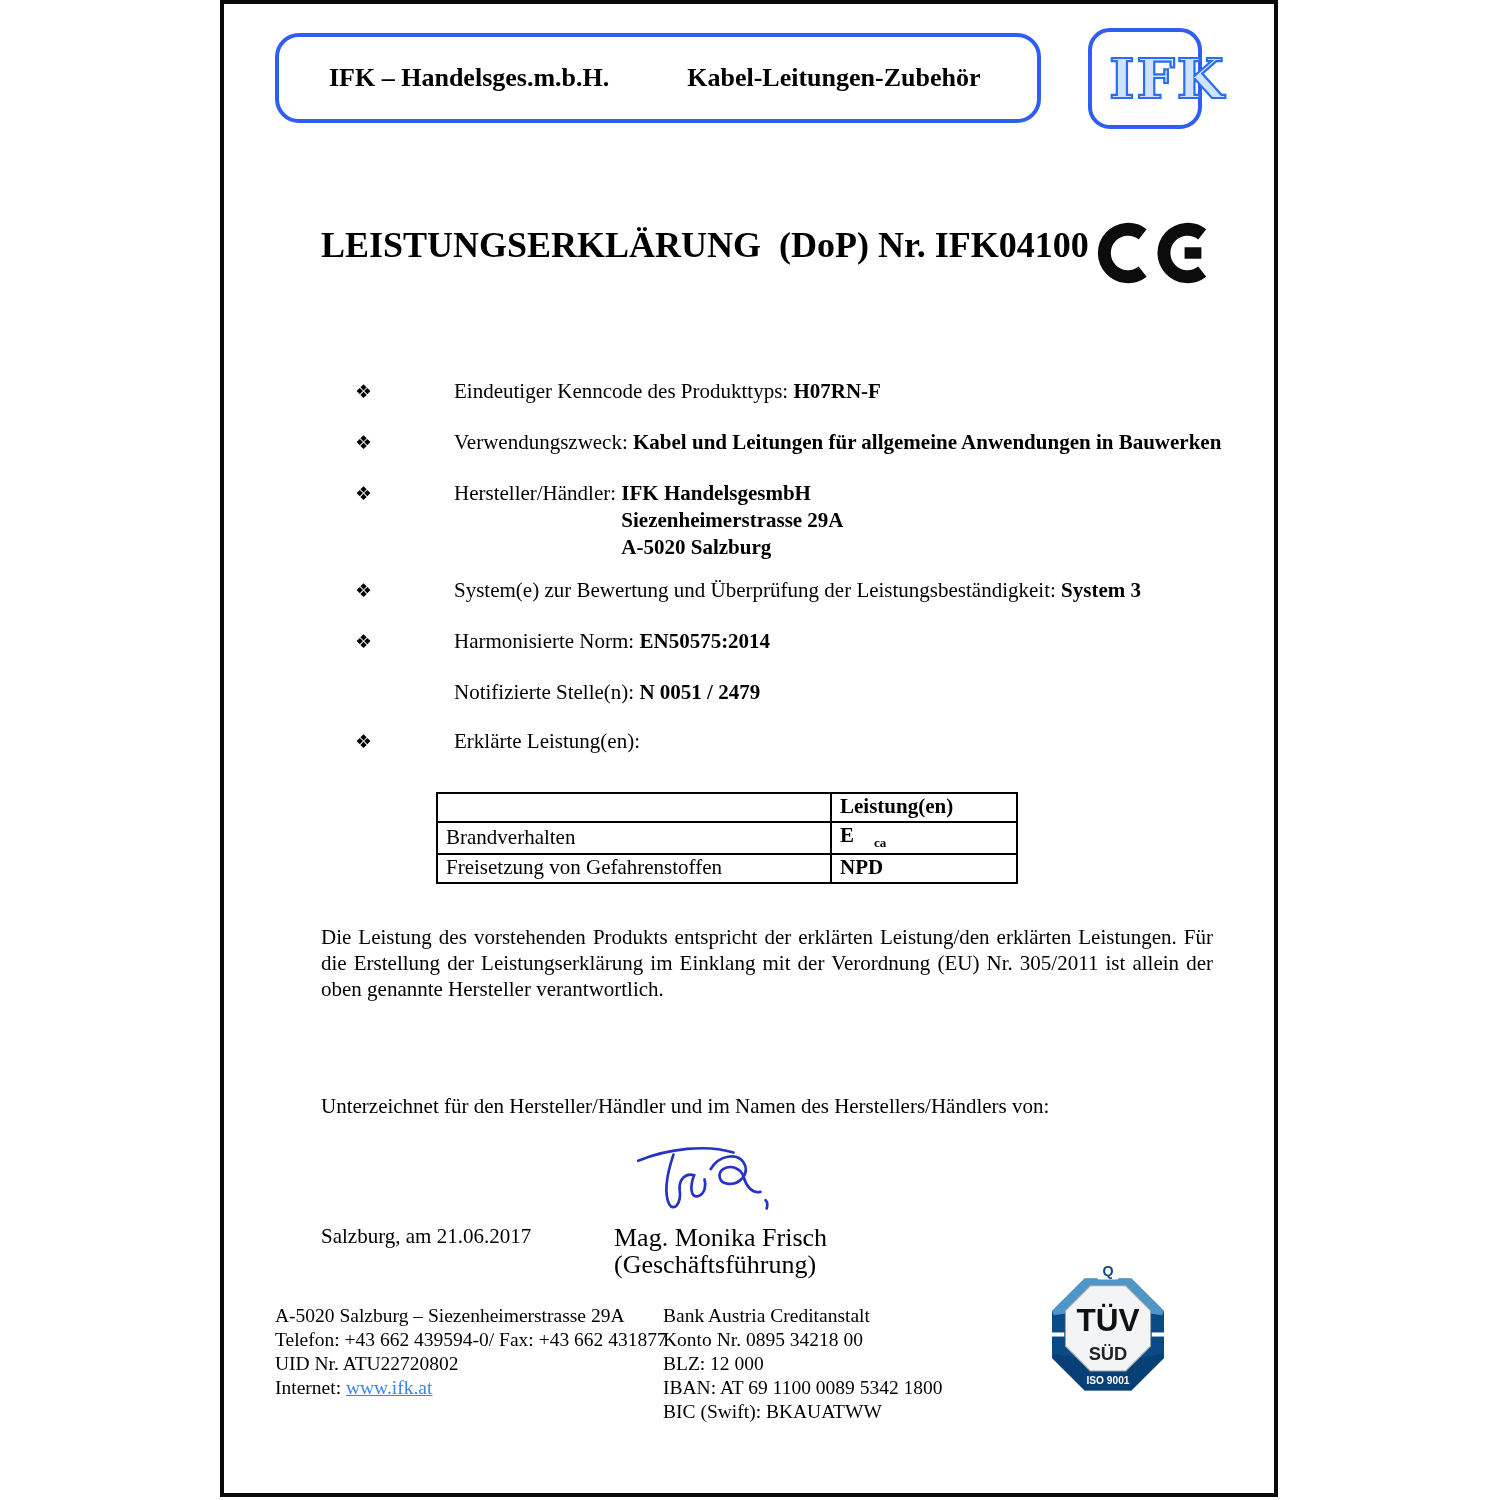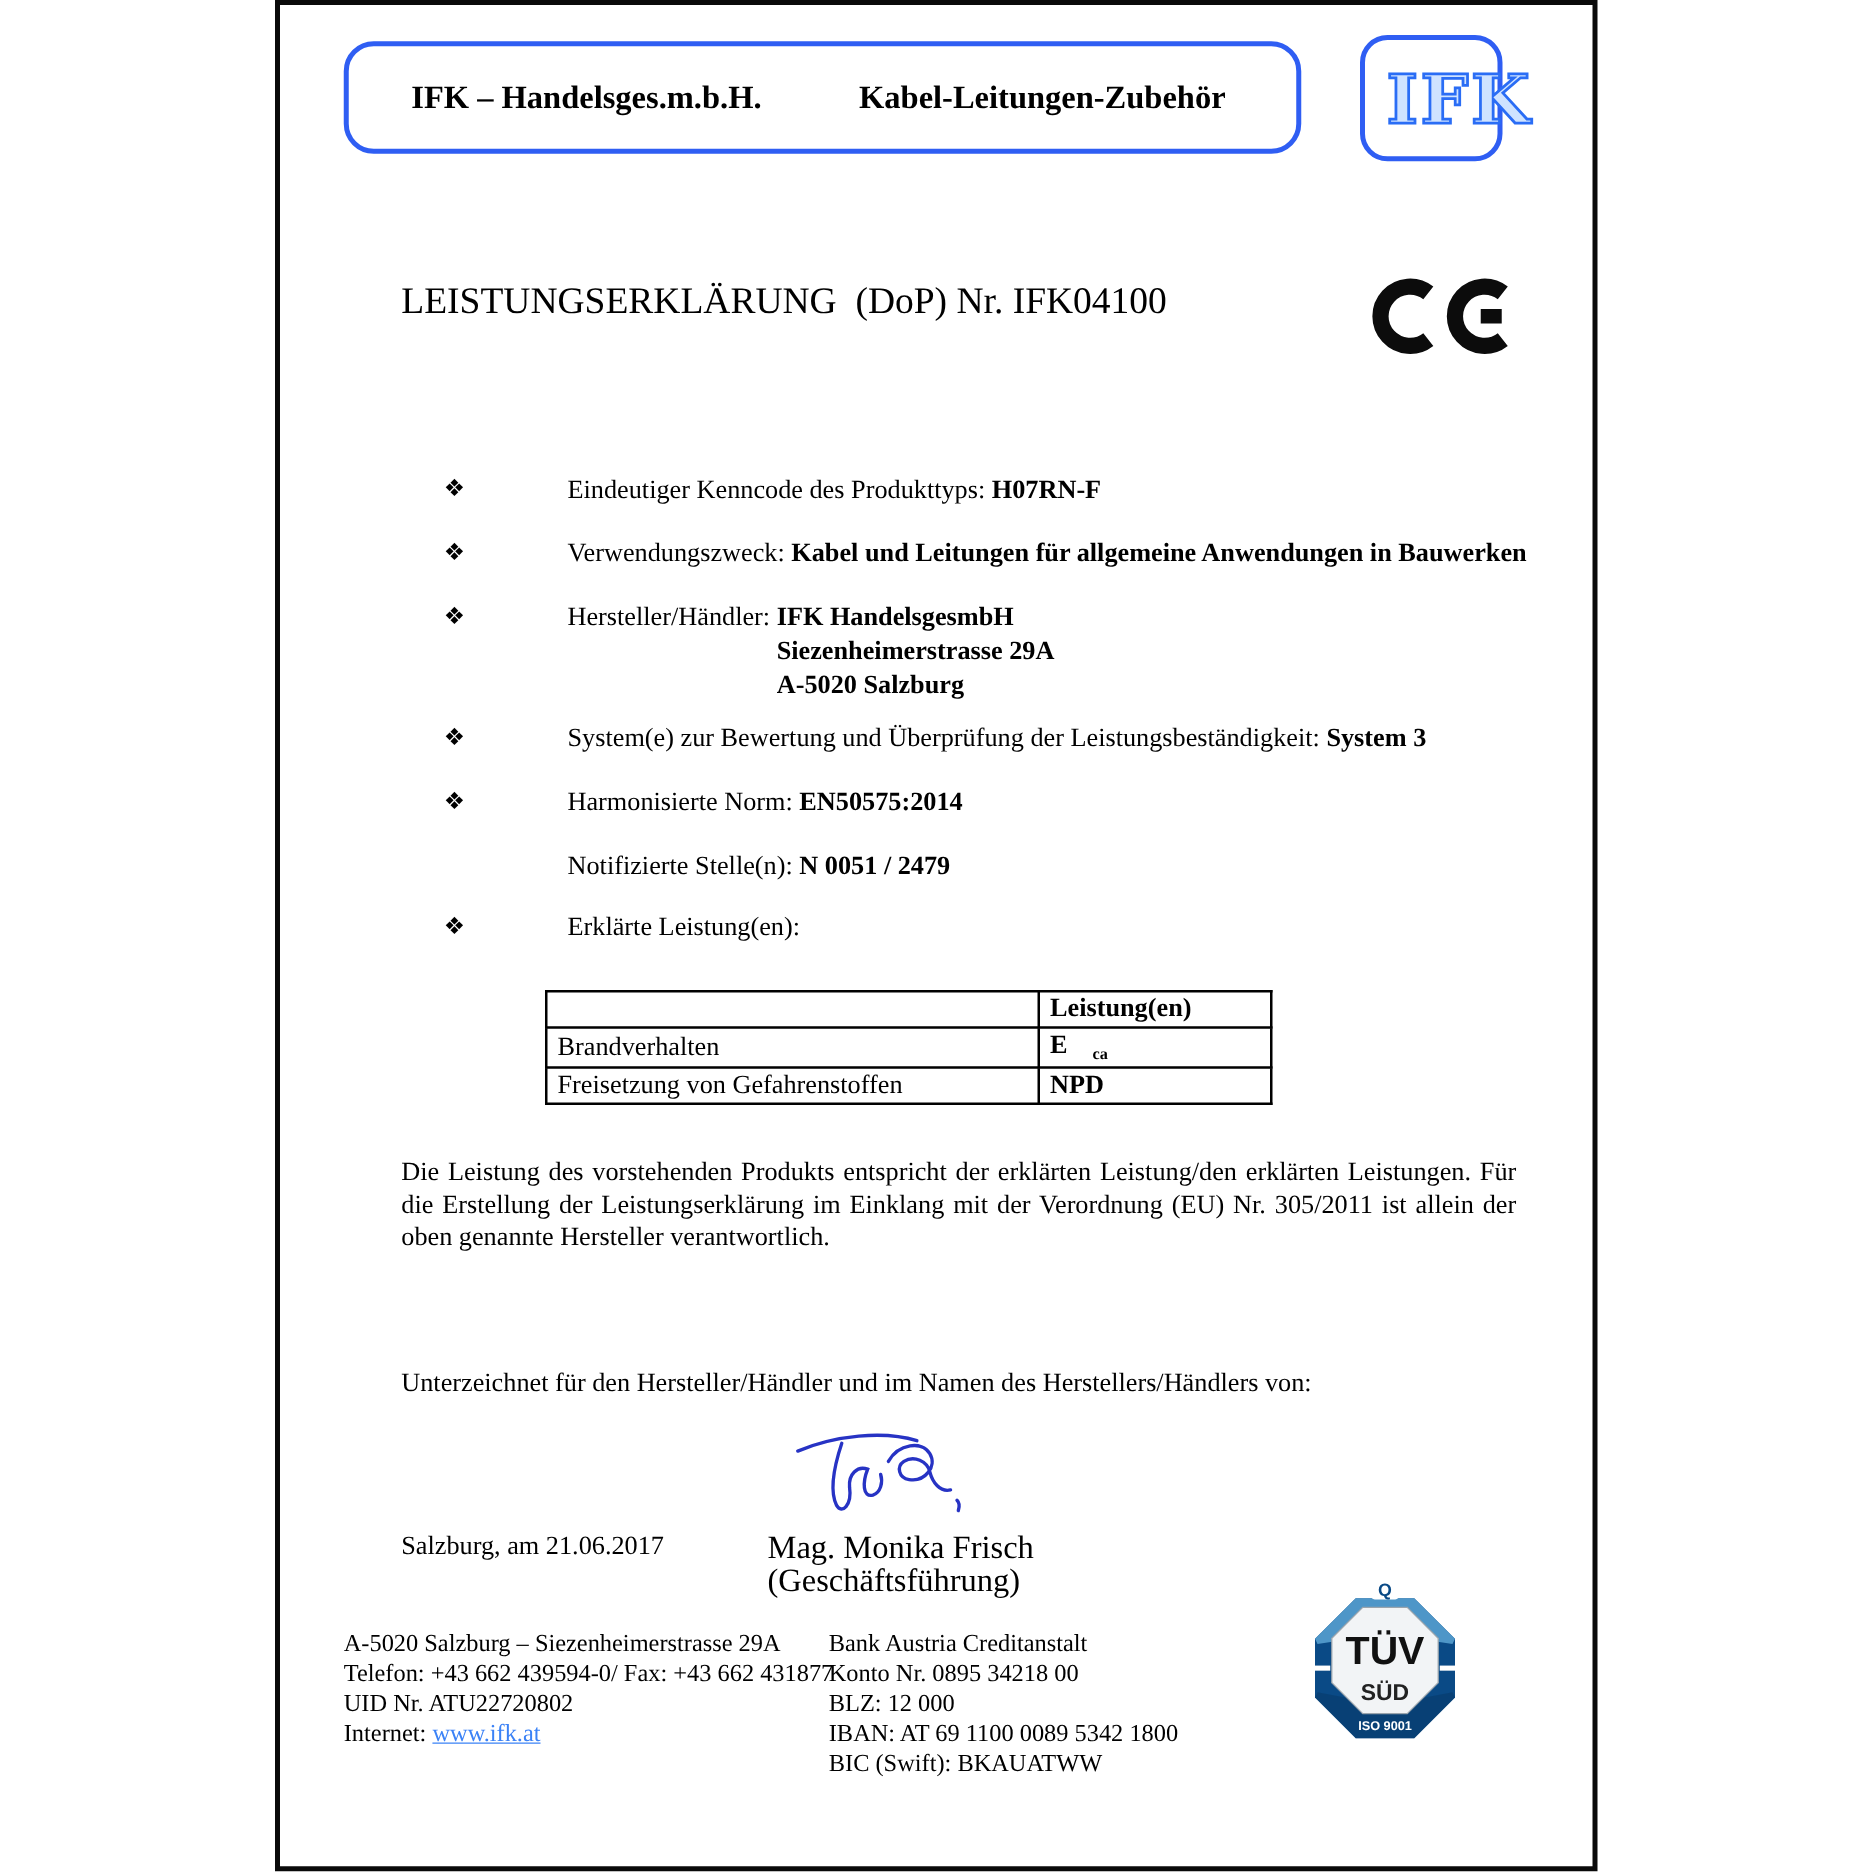--- a/index.html
+++ b/index.html
@@ -22,21 +22,21 @@
     left:864px; top:24px; width:114px; height:101px;
     border:4px solid #2f5ef3; border-radius:22px;
     display:flex; align-items:center; justify-content:center;padding-left:45px;
   }
   .ifk-logo span {
     font-family:"DejaVu Serif", serif; font-weight:bold; font-size:54px;
     color:#cfe3ff; -webkit-text-stroke:2.2px #2a6df5; letter-spacing:2px;
   }
 
   
-  .doc-title { left:97px; top:220px; font-size:30px; font-weight:normal; white-space:pre-wrap; }
+  .doc-title { left:97px; top:220px; font-size:36px; font-weight:bold; white-space:pre-wrap; }
   .ce-mark { left:872px; top:202px; }
 
   
   .item { left:131px; width:910px; font-size:21px; line-height:27px; }
   .item .marker { display:inline-block; width:59px; vertical-align:top; font-size:19px; }
   .item .content { display:inline-block; vertical-align:top; max-width:840px;margin-left:40px; }
   .item b.vlines { display:inline-block; vertical-align:top; }
   .item b.vlines span { display:block; }
 
   

